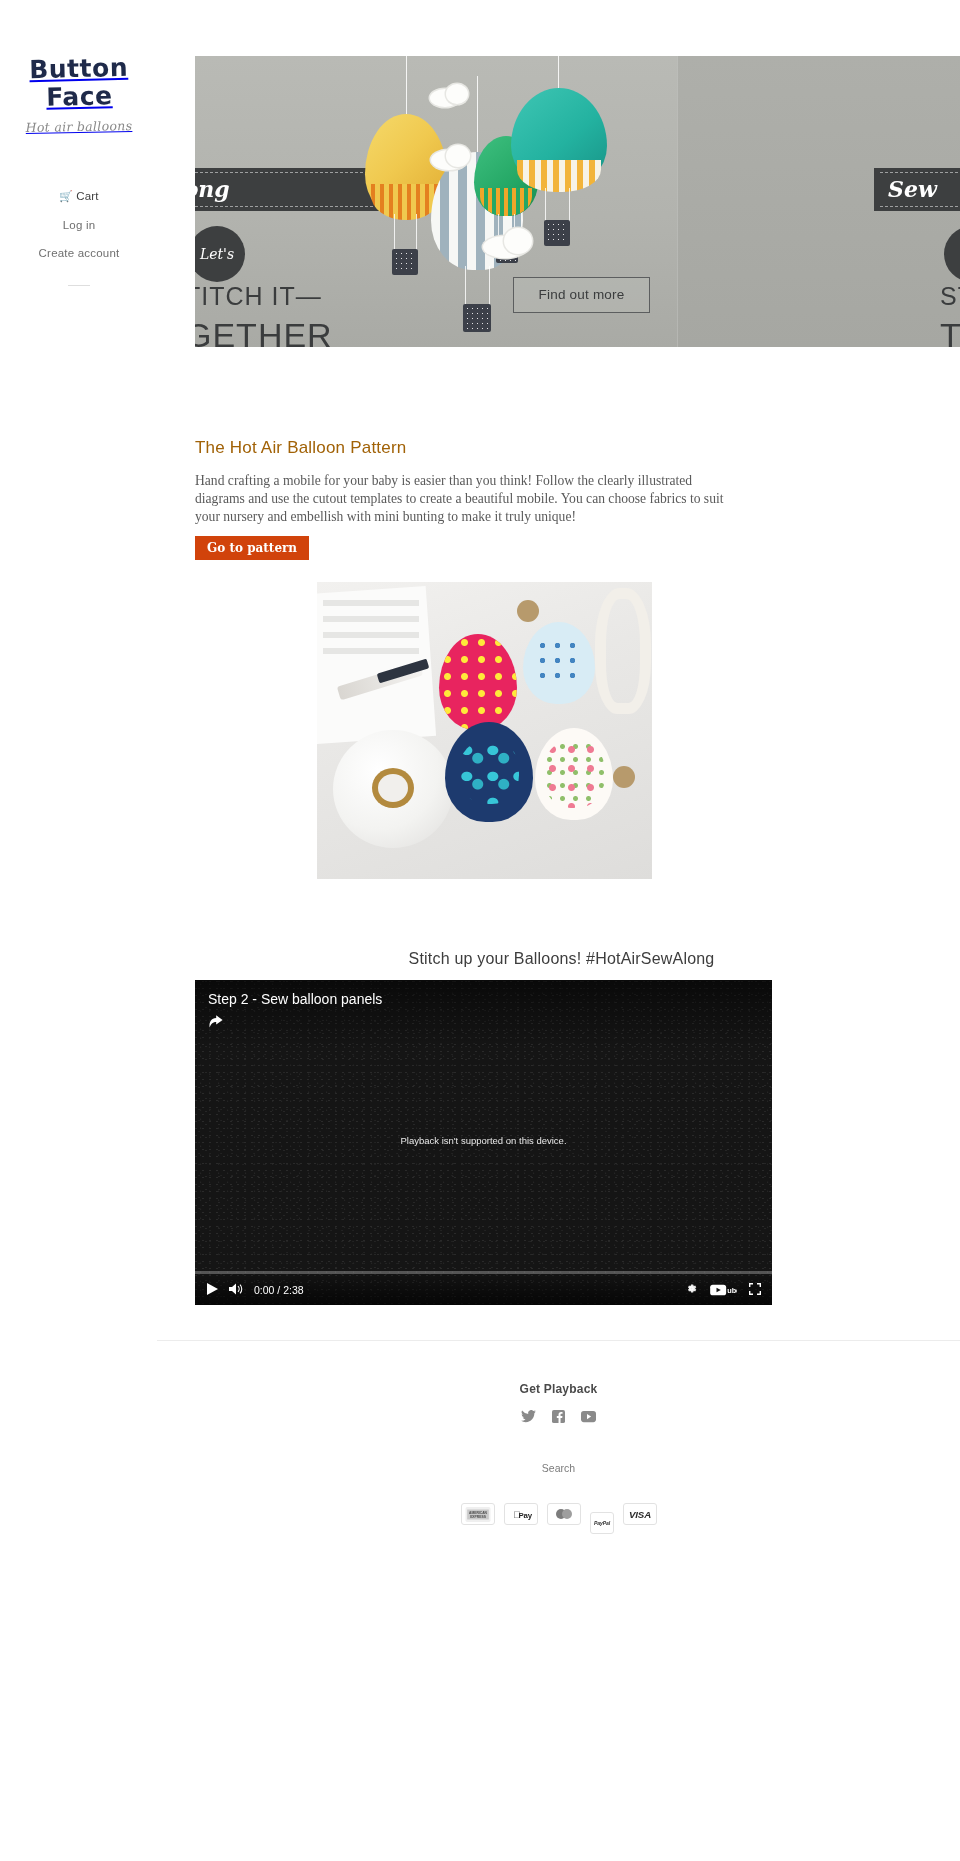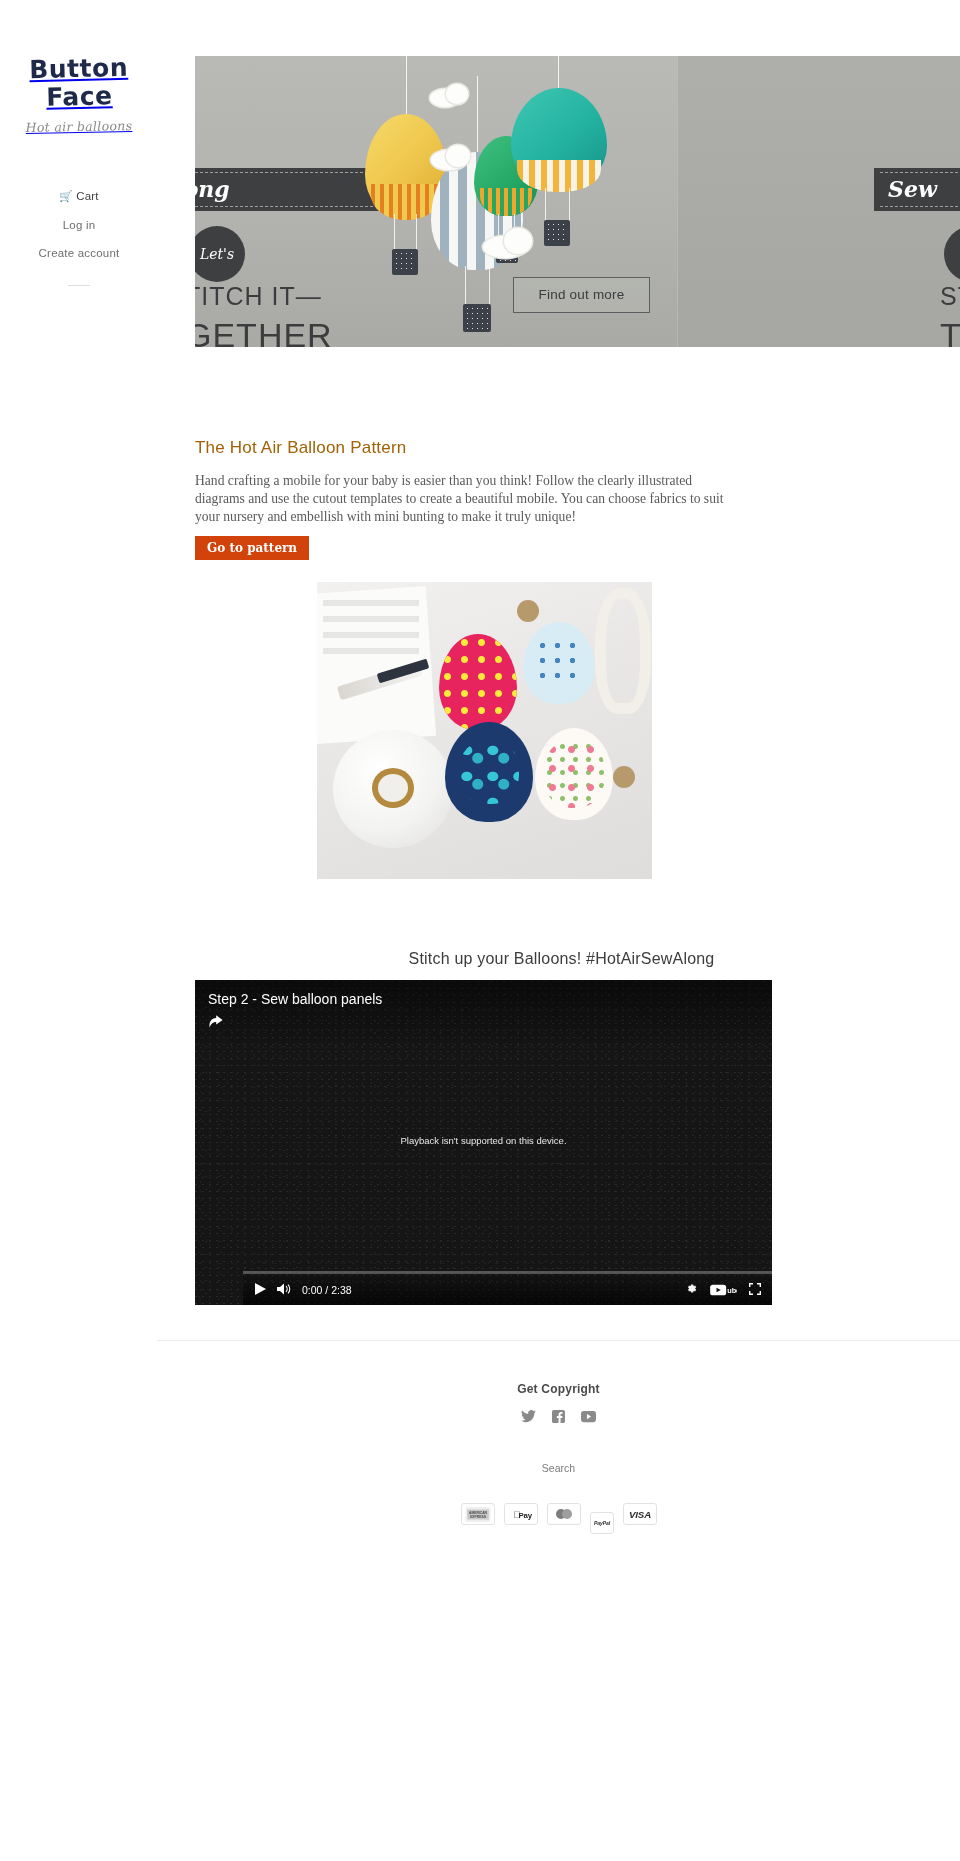--- a/index.html
+++ b/index.html
@@ -256,21 +256,21 @@
   .pl-share {
     position: absolute; left: 14px; top: 34px;
     color: #ffffff; font-size: 15px;
   }
   .pl-msg {
     position: absolute; left: 0; right: 0; top: 155px;
     text-align: center;
     color: #e8e8e8; font-size: 9.5px;
   }
   .pl-bar {
-    position: absolute; left: 0; right: 0; bottom: 0; height: 36px; margin-left: 48px;
+    position: absolute; left: 0; right: 0; bottom: 0; height: 36px;
   }
   .pl-bar-grad {
     position:absolute; inset:0;
     background: linear-gradient(0deg, rgba(0,0,0,.75), rgba(0,0,0,0));
   }
   .pl-progress {
     position: absolute; left: 0; right: 0; top: 2px; height: 3px;
     background: rgba(255,255,255,.28);
   }
   .pl-left { position:absolute; left: 12px; bottom: 8px; display:flex; align-items:center; gap: 11px; }
@@ -522,21 +522,21 @@
               <path d="M11.3 8 V11.3 H8"></path>
               <path d="M4 11.3 H0.7 V8"></path>
           </svg>
         </span>
       </div>
     </div>
   </div>
 
   <div class="footer-rule"></div>
   <footer class="footer">
-    <div class="get-connected">Get Copyright</div>
+    <div class="get-connected">Get Playback</div>
 
     <div class="social">
       <a href="#">
         <svg width="15" height="13" viewBox="0 0 16 14" fill="#8a8a8a">
             <path d="M16 1.7a6.4 6.4 0 0 1-1.9.5A3.3 3.3 0 0 0 15.5.4a6.6 6.6 0 0 1-2.1.8A3.28 3.28 0 0 0 7.8 4.4 9.3 9.3 0 0 1 1.1.6 3.3 3.3 0 0 0 2.1 5 3.2 3.2 0 0 1 .6 4.6v.04a3.28 3.28 0 0 0 2.6 3.2 3.3 3.3 0 0 1-1.5.06 3.29 3.29 0 0 0 3.1 2.3A6.6 6.6 0 0 1 0 11.6a9.3 9.3 0 0 0 5 1.5c6 0 9.3-5 9.3-9.3v-.4A6.7 6.7 0 0 0 16 1.7z"></path>
           </svg>
       </a>
       <a href="#">
         <svg width="13" height="13" viewBox="0 0 14 14" fill="#8a8a8a">
             <rect width="14" height="14" rx="2"></rect>

